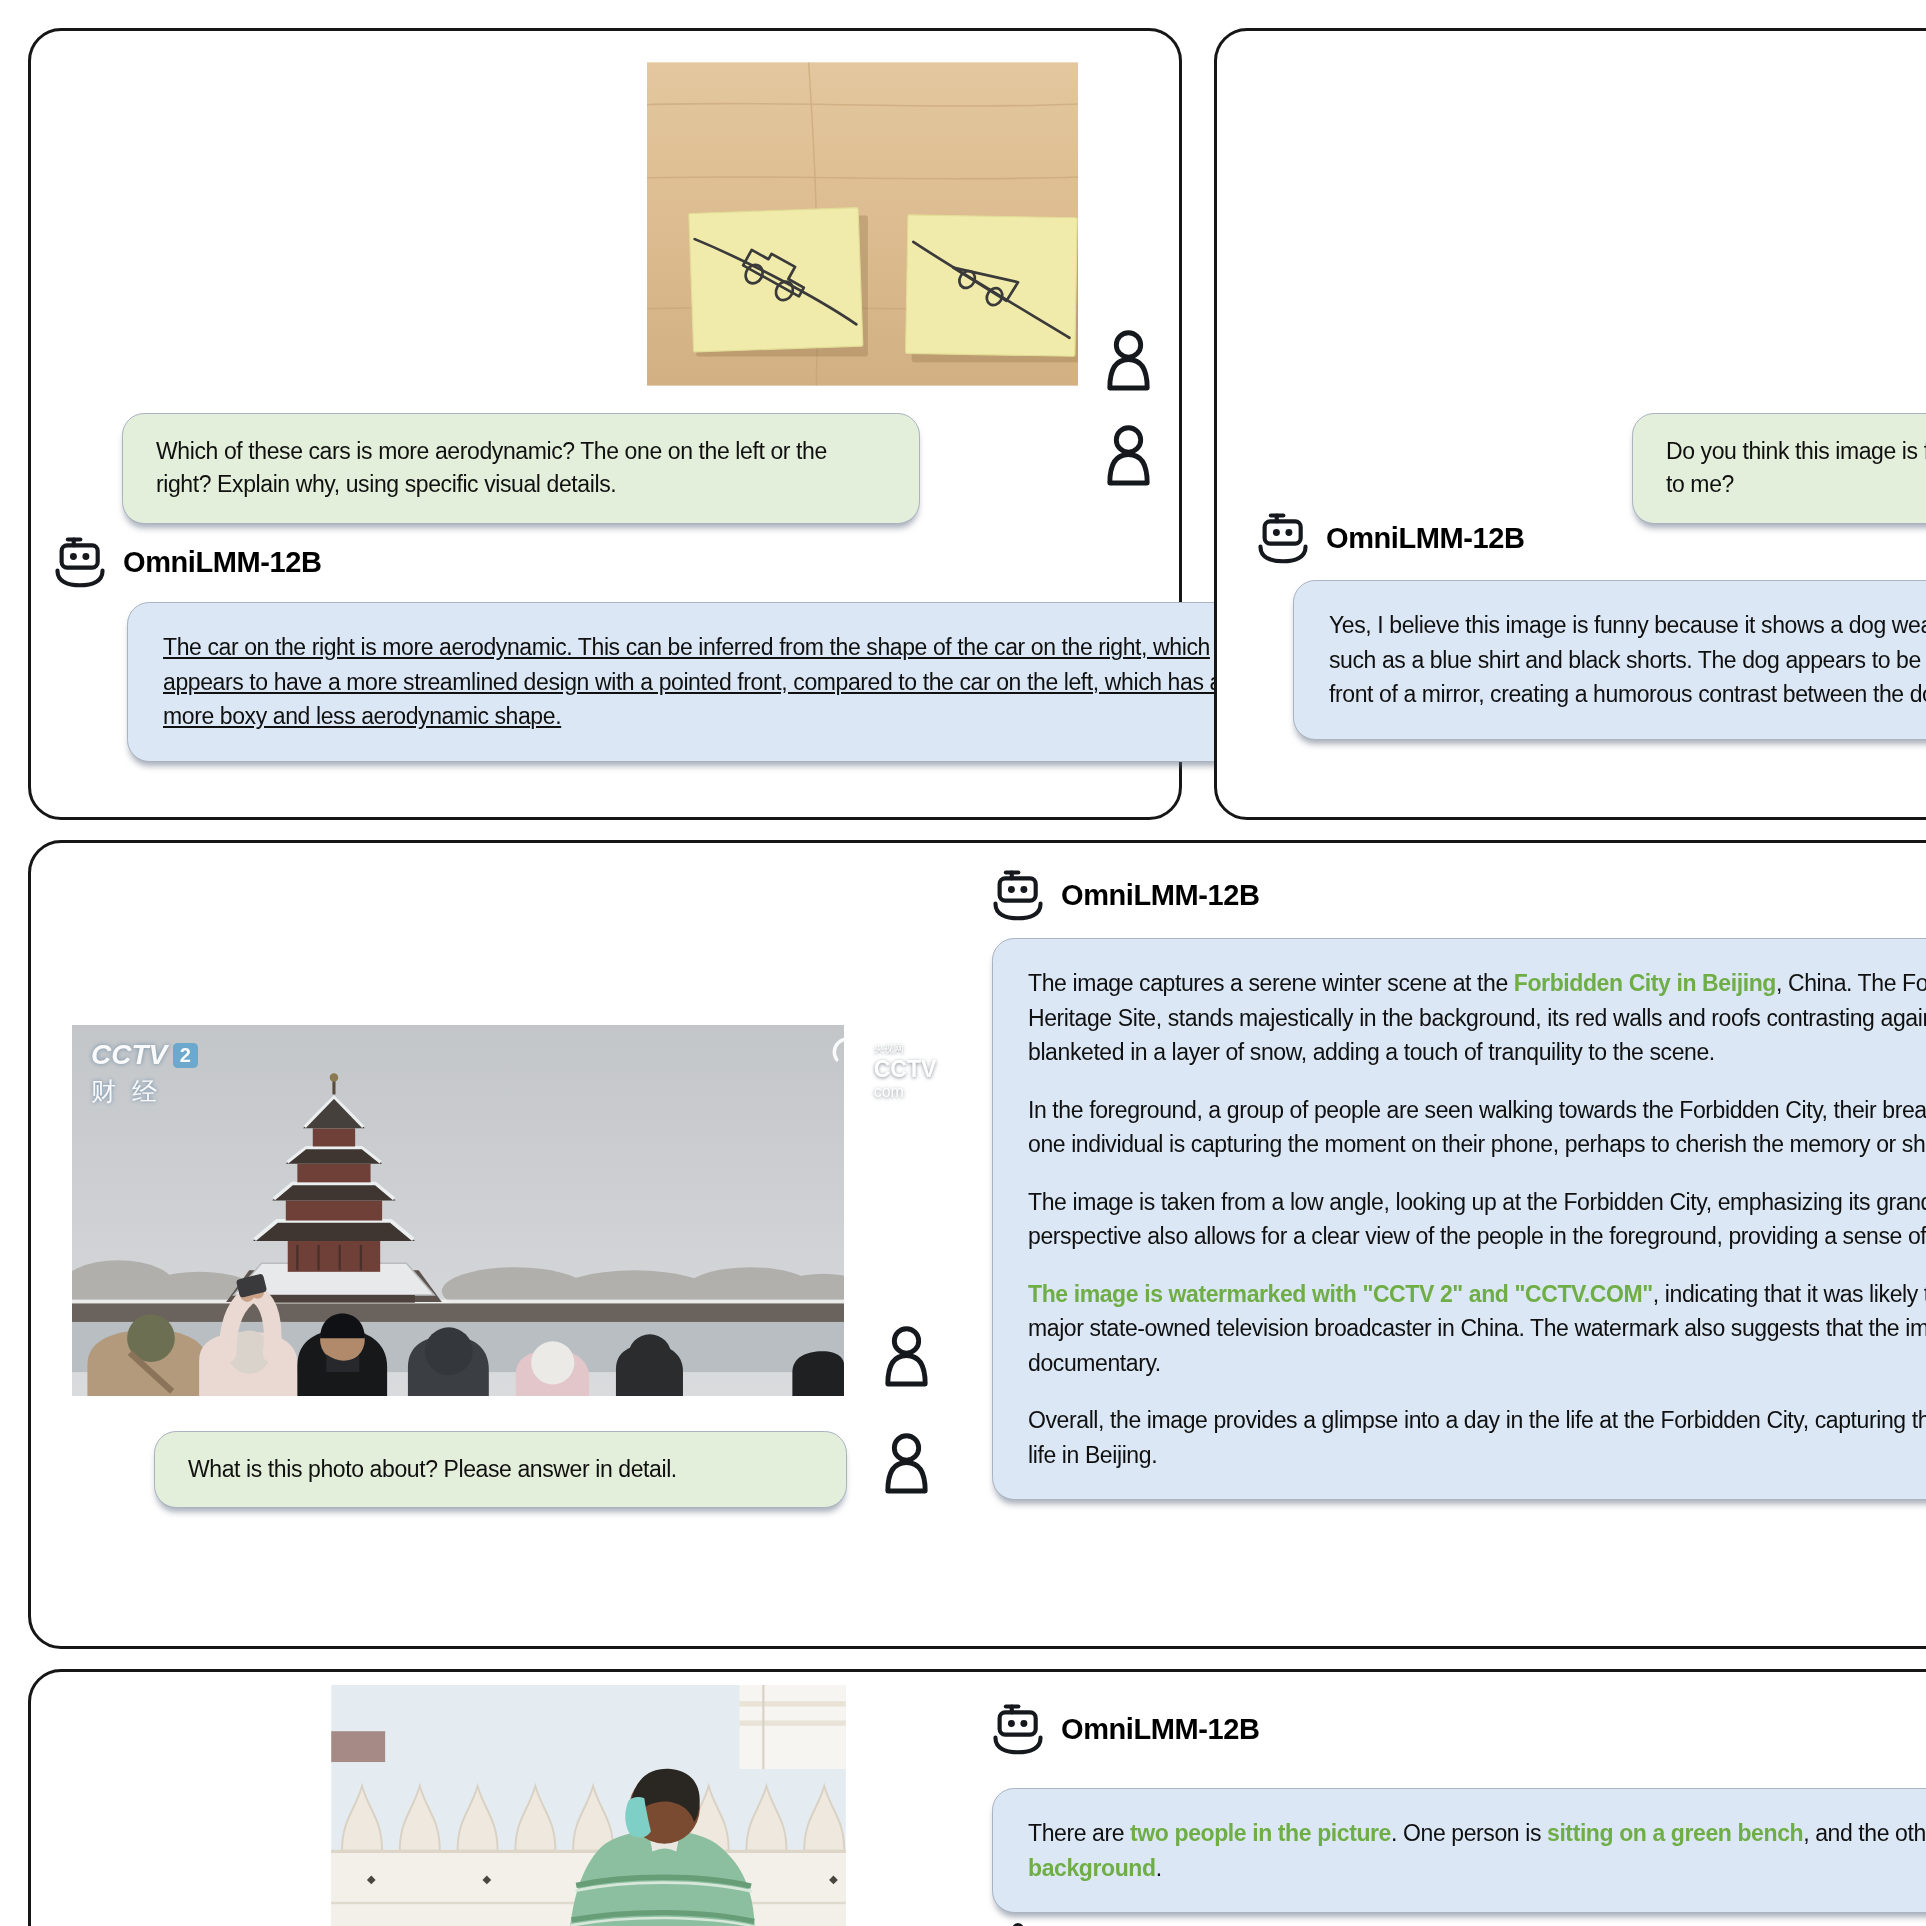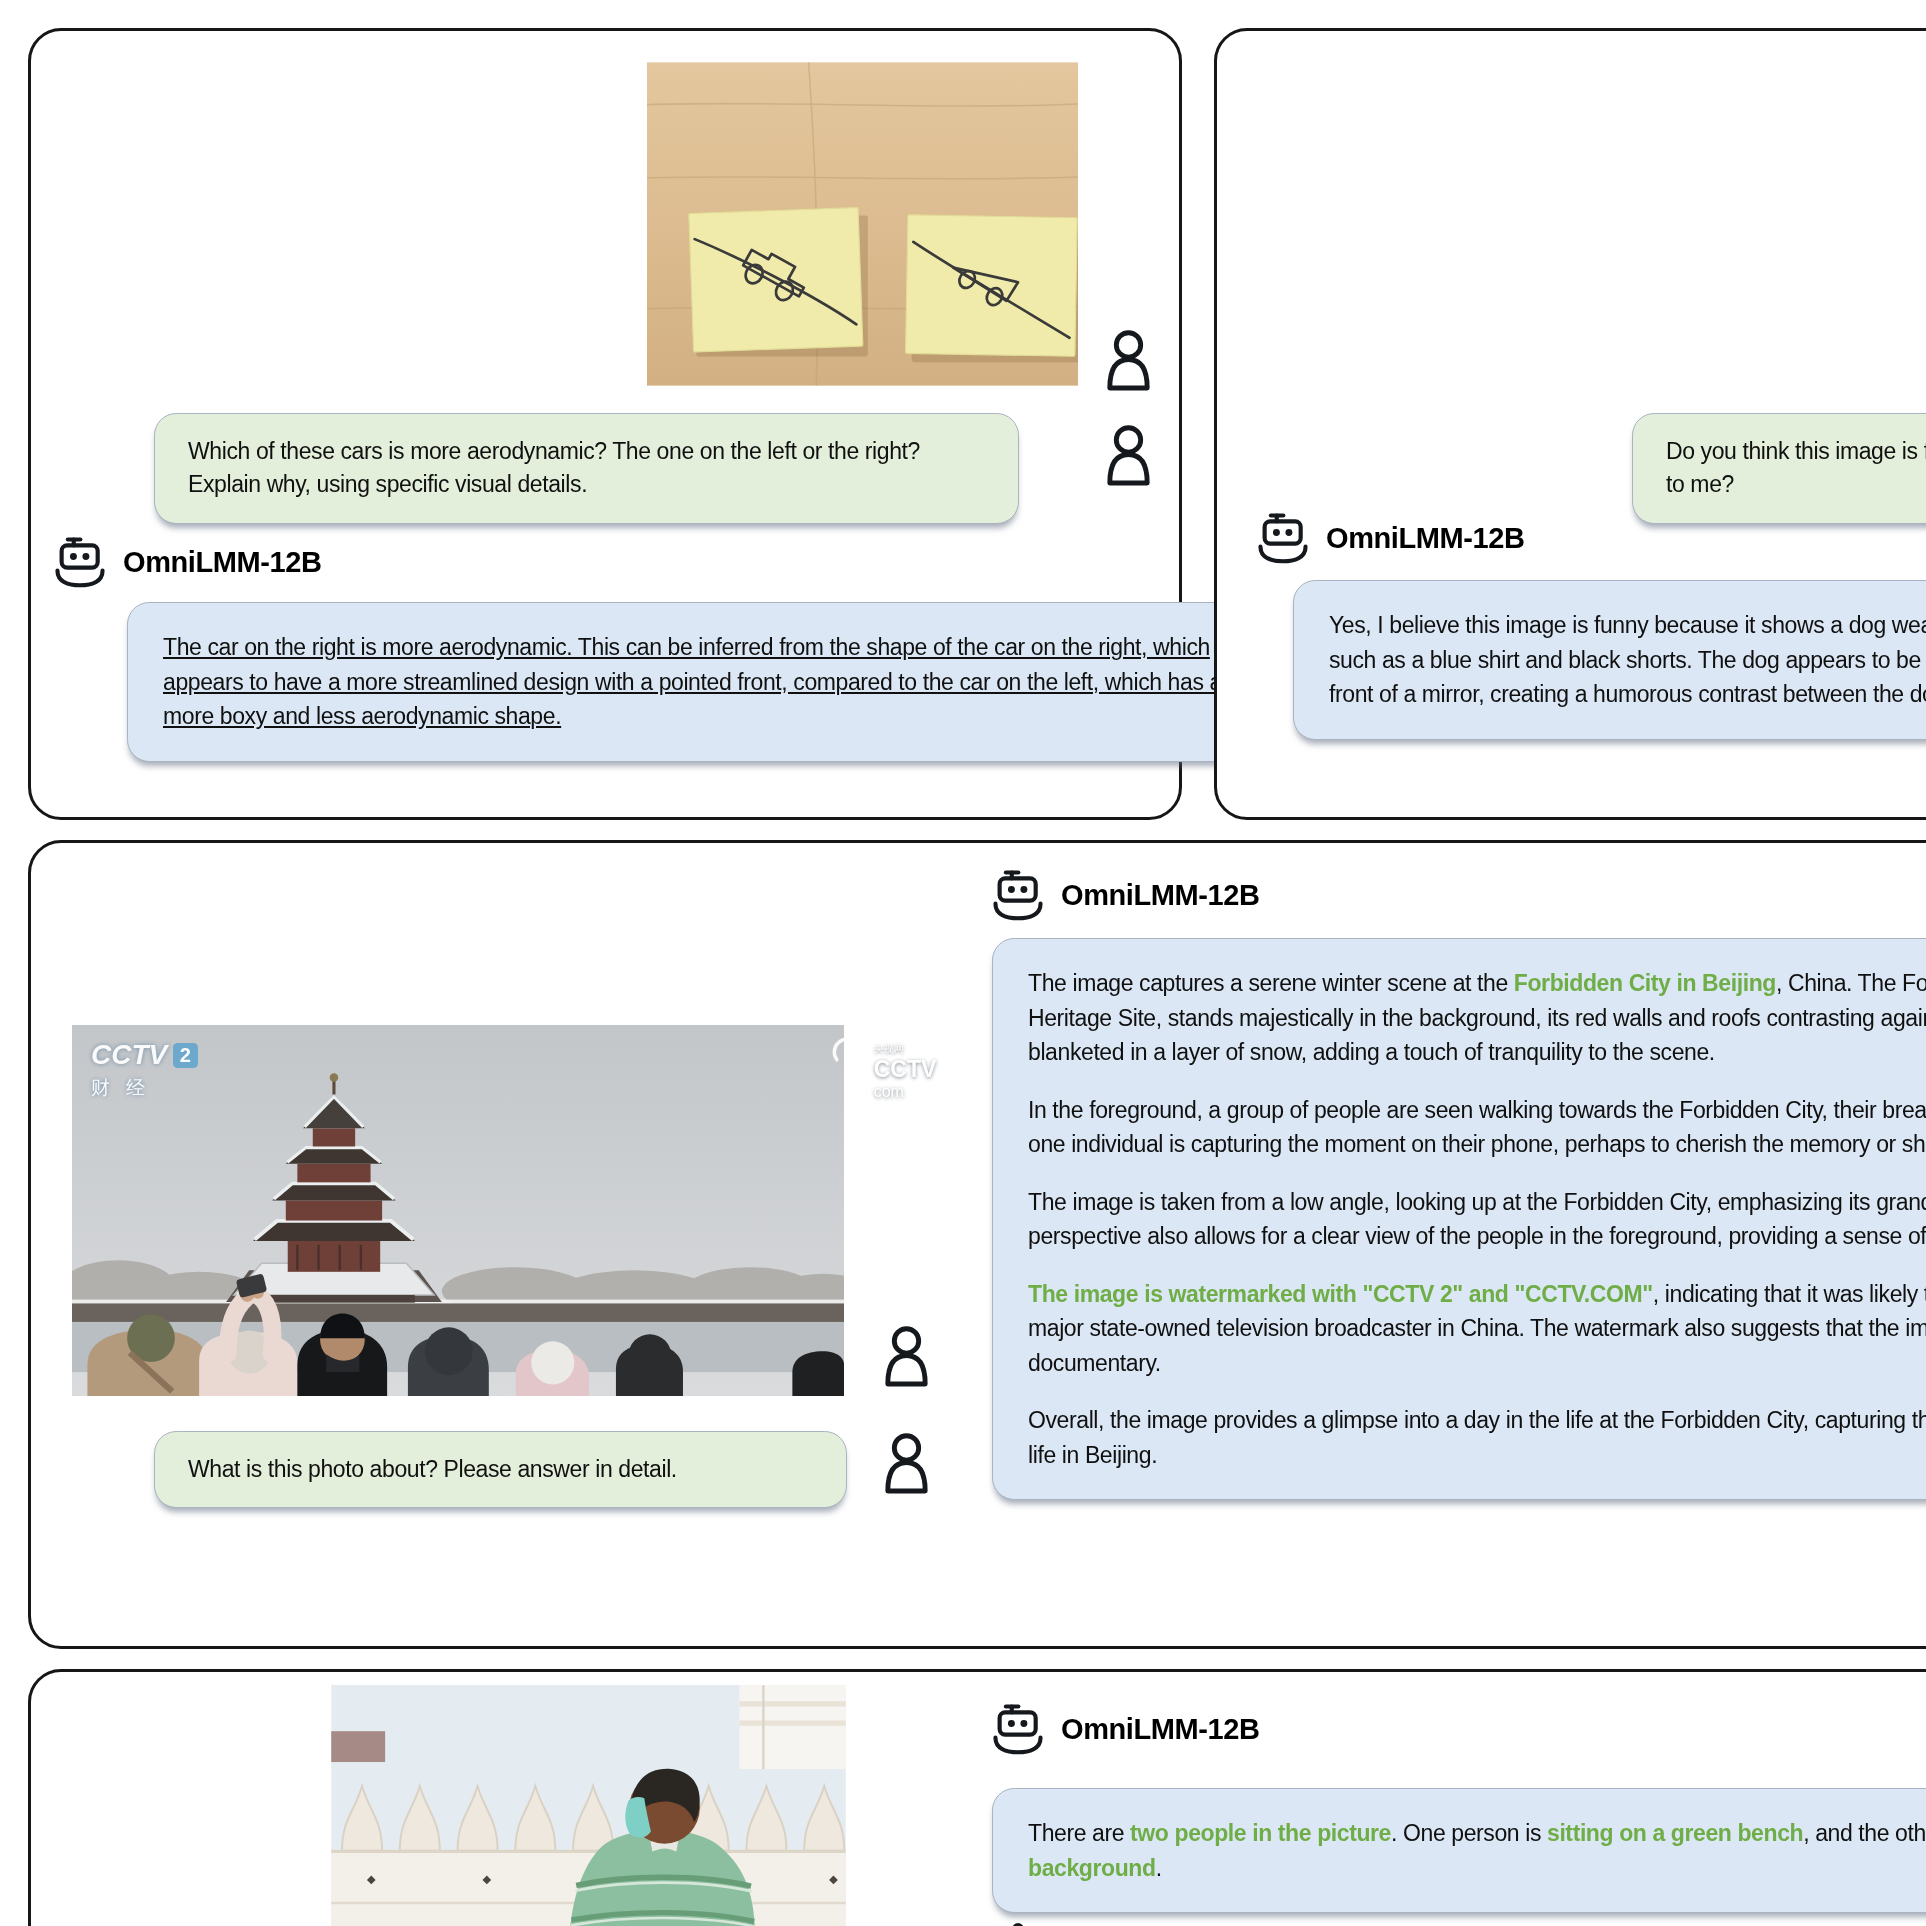--- a/index.html
+++ b/index.html
@@ -18,21 +18,21 @@
   .label-text{font-size:29px;font-weight:bold;color:#000;letter-spacing:-0.4px;}
   .user-icon{position:absolute;}
   .photo{position:absolute;overflow:hidden;}
   .photo svg{display:block;}
   .wm{position:absolute;opacity:.92;}
   .wm-tl{left:19px;top:14px;color:#fff;}
   .wm-tl .cctv{font-size:28px;font-weight:bold;font-style:italic;text-shadow:0 0 5.4px rgba(80,120,150,.8);}
   .wm-badge{display:inline-block;width:25.4px;height:25.4px;margin-left:5.4px;border-radius:4.6px;
             background:rgba(84,160,205,.85);color:#fff;font-size:20px;font-weight:bold;
             text-align:center;line-height:25.4px;vertical-align:2.3px;font-style:normal;}
-  .wm-tl .sub{margin-top:3.9px;font-size:19px;letter-spacing:16px;text-shadow:0 0 4.6px rgba(80,120,160,.9);font-family:Liberation Serif, serif;}
+  .wm-tl .sub{margin-top:3.9px;font-size:25px;letter-spacing:16px;text-shadow:0 0 4.6px rgba(80,120,160,.9);font-family:Liberation Serif, serif;}
   .wm-tr{right:17.7px;top:11.6px;color:#fff;display:flex;align-items:flex-start;gap:9px;}
   .wm-tr .t1{font-size:23px;font-weight:bold;text-shadow:0 0.8px 3.9px rgba(90,100,110,.8);margin-top:14.6px;}
   .wm-tr .t2{font-size:16px;text-shadow:0 0.8px 3.9px rgba(90,100,110,.8);}
   .wm-tr .cn{font-size:10px;margin-top:5.4px;text-shadow:0 0.8px 3.1px rgba(90,100,110,.8);}
 </style>
 </head>
 <body>
 
 <div class="page">
 
@@ -83,21 +83,21 @@
       <path d="M14 150 C14 98 34 80 60 80 C86 80 106 98 106 150 Z"></path>
     </g>
   </svg>
   <svg class="user-icon" style="left:1104px;top:422px;" width="49" height="65" viewBox="0 0 120 160">
     <g stroke="#15181c" stroke-width="12" fill="none" stroke-linejoin="round">
       <circle cx="60" cy="44" r="30"></circle>
       <path d="M14 150 C14 98 34 80 60 80 C86 80 106 98 106 150 Z"></path>
     </g>
   </svg>
 
-  <div class="bubble user" style="left:122px;top:413px;width:865px;margin-left:32px;">
+  <div class="bubble user" style="left:122px;top:413px;width:798px;">
     <span>Which of these cars is more aerodynamic? The one on the left or the right? Explain why, using specific visual details.</span>
   </div>
 
   <div class="label-row" style="left:54px;top:536px;">
     <svg width="52" height="52" viewBox="0 0 150 150">
       <g stroke="#15181c" stroke-width="12" fill="none" stroke-linejoin="round" stroke-linecap="round">
         <line x1="57" y1="10" x2="57" y2="27"></line>
           <line x1="40" y1="10" x2="76" y2="10"></line>
         <rect x="22" y="27" width="104" height="64" rx="16"></rect>
         <path d="M10 100 C10 132 42 142 75 142 C108 142 140 132 140 100"></path>

